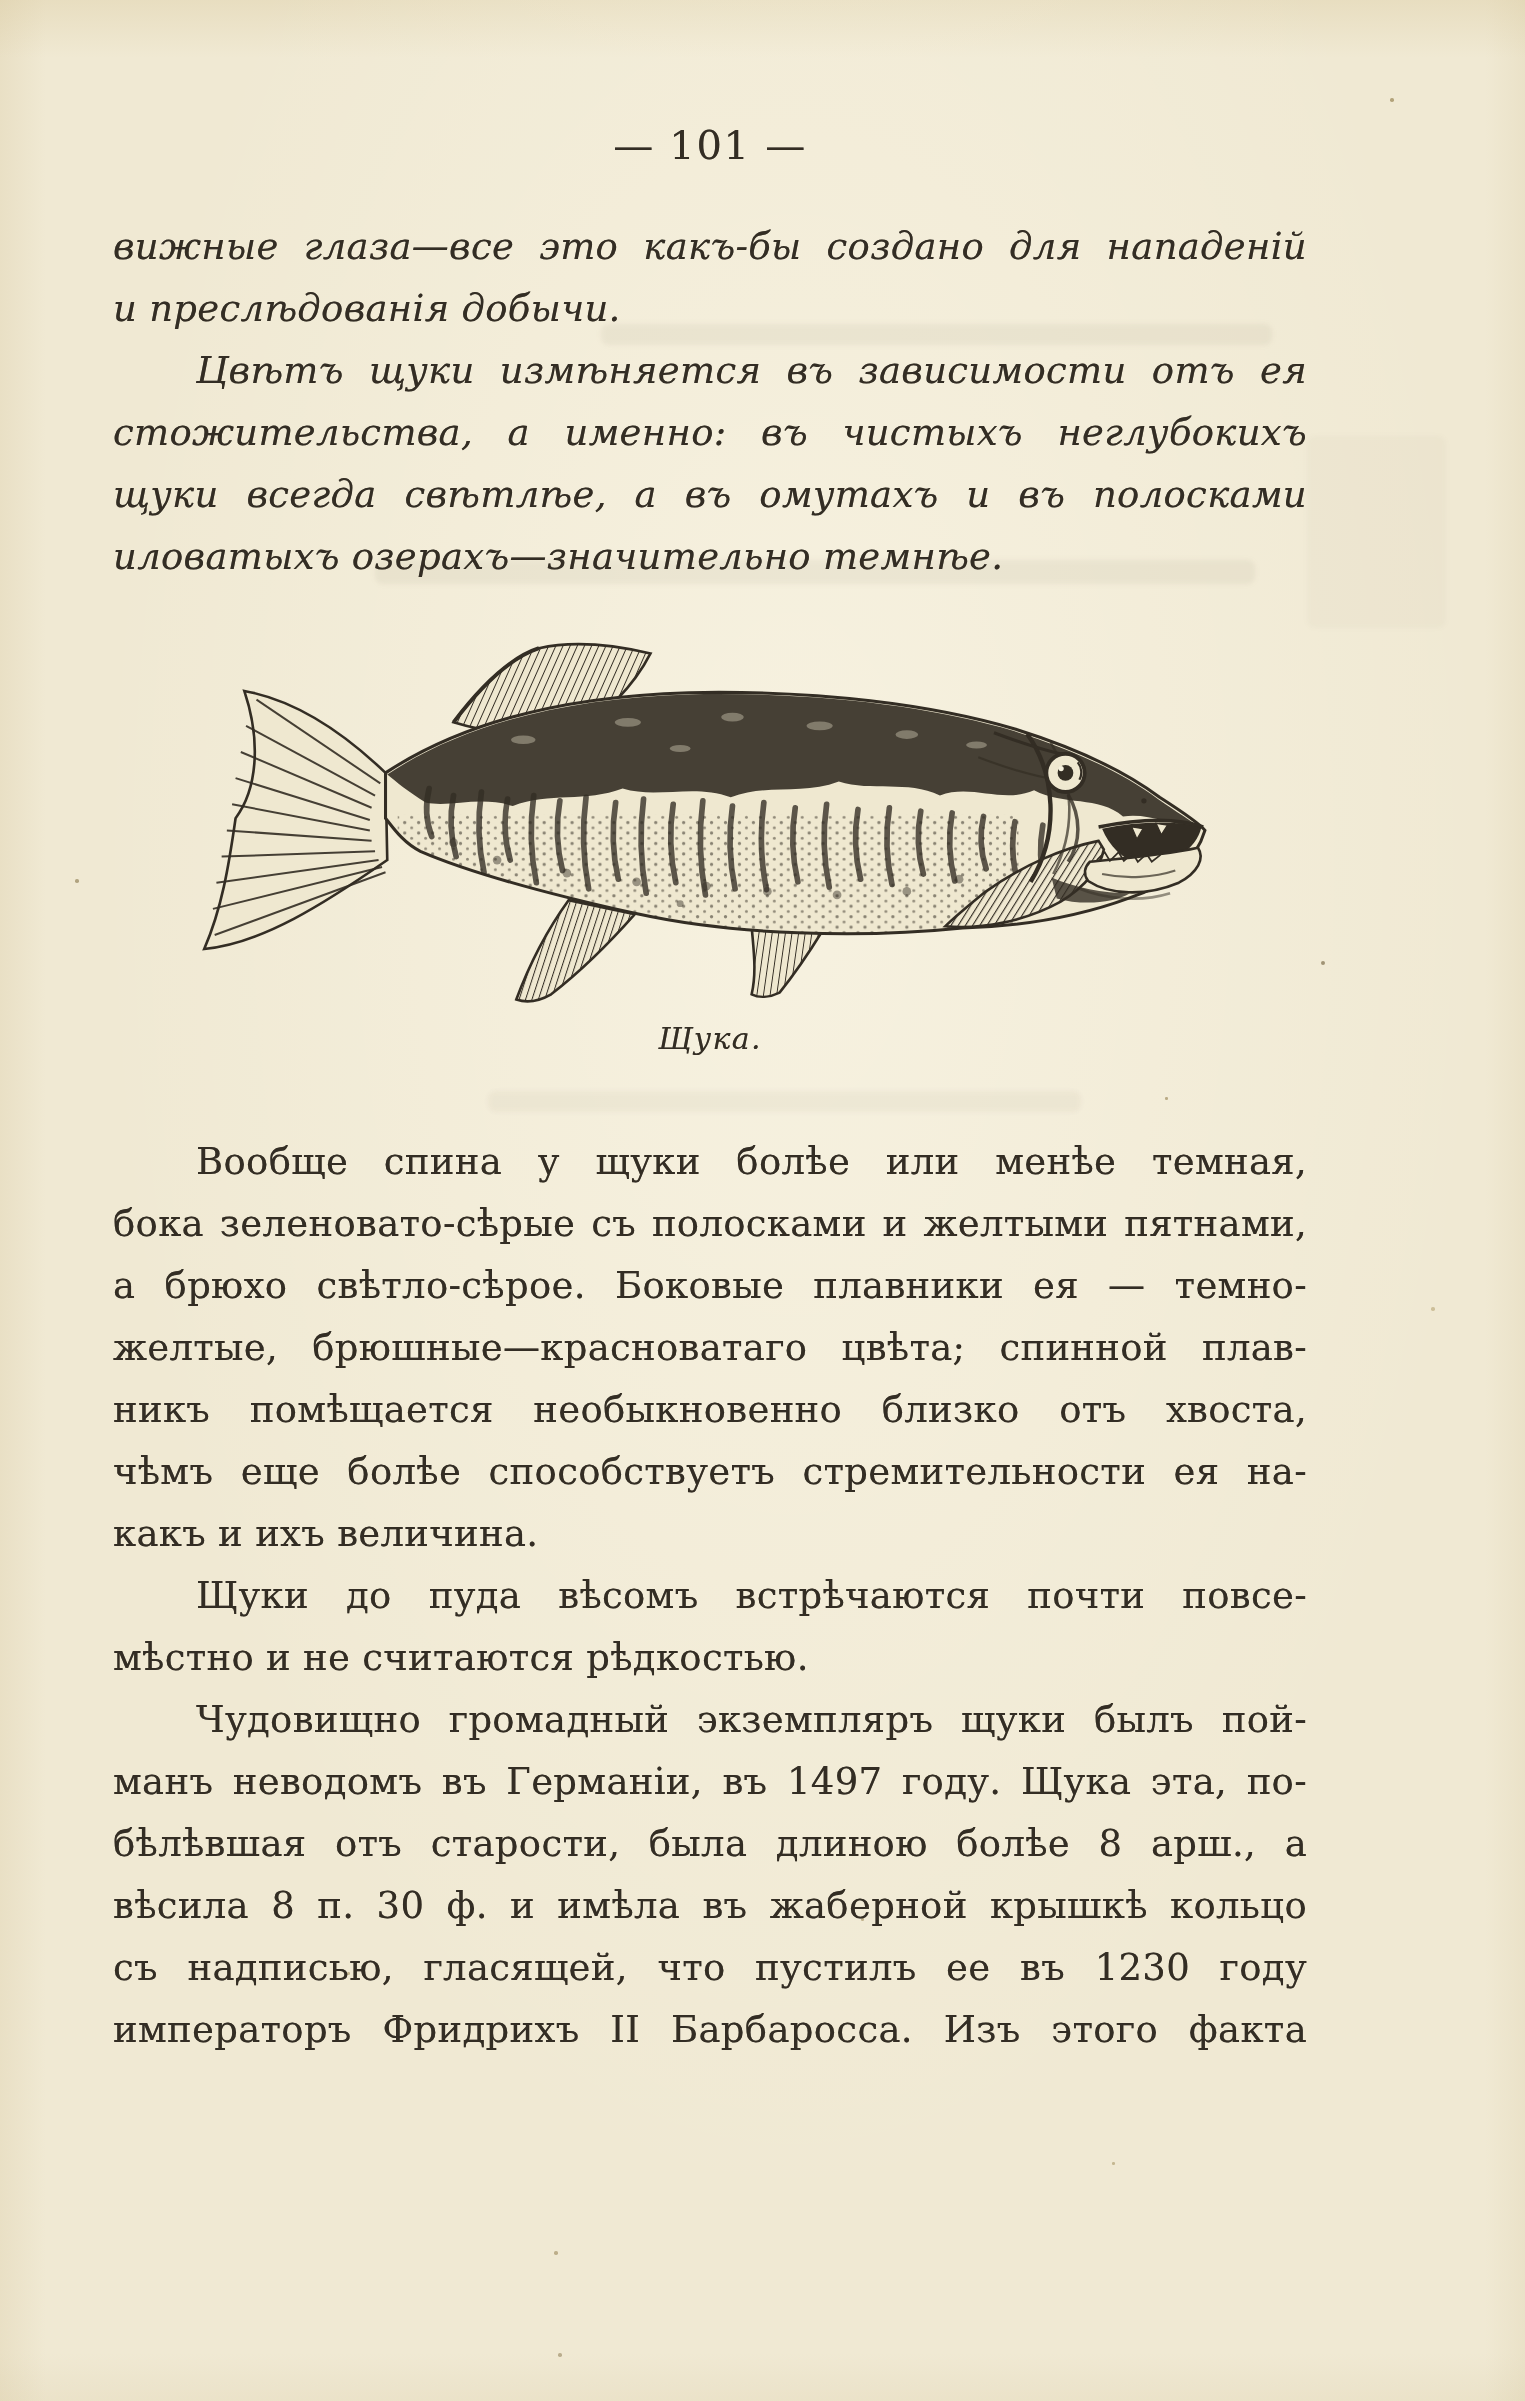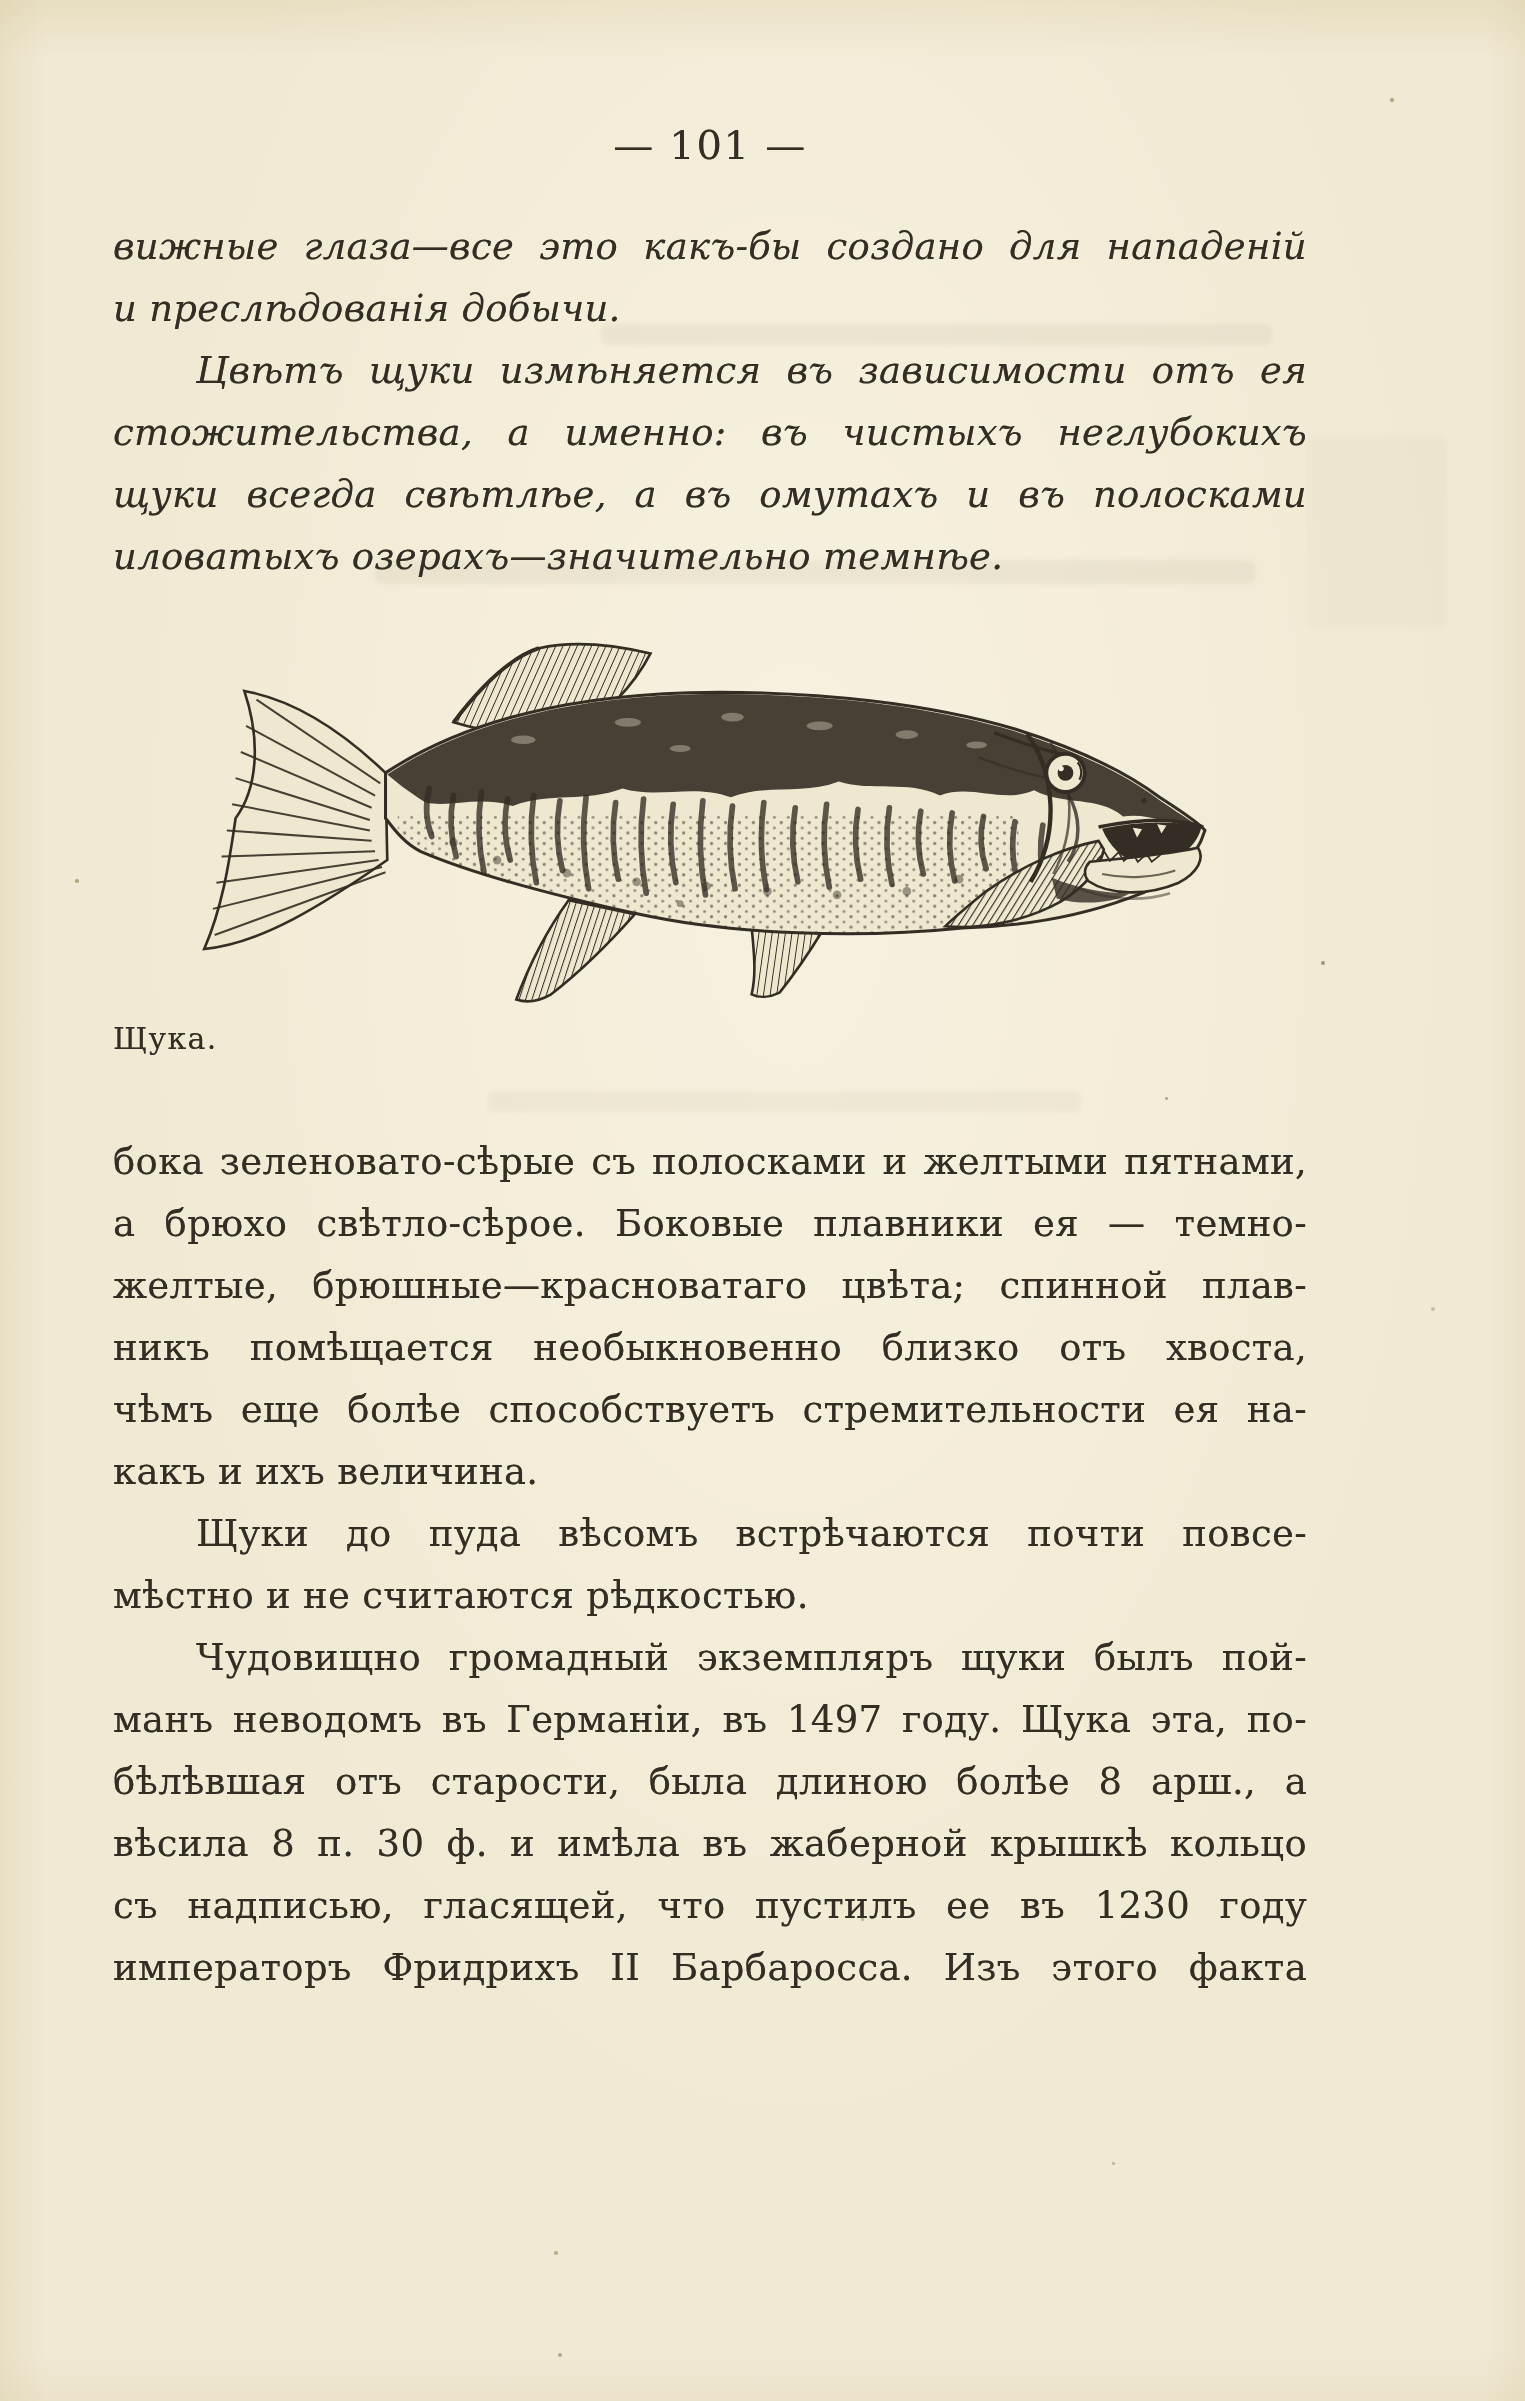--- a/index.html
+++ b/index.html
@@ -29,22 +29,23 @@
     height:62px;line-height:62px;font-size:37px;
     letter-spacing:0.3px;overflow:hidden;white-space:nowrap;
     text-shadow:0 0 0.5px rgba(40,35,25,.55);
   }
   .jl{white-space:normal;text-align:justify;text-align-last:justify;text-justify:inter-word;}
   .ind{padding-left:83px;}
   .pe{text-align:left;}
   .figure{position:absolute;left:192px;top:642px;width:1033px;height:362px;}
   .caption{
     position:absolute;top:1018px;left:113px;width:1194px;height:42px;
-    font-size:30px;line-height:42px;letter-spacing:1.3px;
+    text-align:center;font-size:30px;line-height:42px;letter-spacing:1.3px;
     text-shadow:0 0 0.4px rgba(40,35,25,.5);
+    font-style:italic;
   }
   .ghost{position:absolute;background:rgba(125,110,80,.075);filter:blur(2.6px);border-radius:7.8px;}
   .speck{position:absolute;border-radius:50%;}
 </style>
 </head>
 <body>
 
 <div class="page">
 
   <div class="ghost" style="left:601px;top:324px;width:671px;height:21px;"></div>
@@ -217,20 +218,21 @@
           <path d="M1016,282 C1050,296 1090,298 1122,288" fill="none" stroke="#332d24" stroke-width="3" opacity=".5"></path>
         </g>
         <circle cx="1092" cy="182" r="3" fill="#332d24"></circle>
       </g>
     </svg>
   </div>
 
   <div class="caption">Щука.</div>
 
   <div class="tblock b2">
+    <div class="ln jl ind">Вообще спина у щуки болѣе или менѣе темная,</div>
     <div class="ln jl">бока зеленовато-сѣрые съ полосками и желтыми пятнами,</div>
     <div class="ln jl">а брюхо свѣтло-сѣрое. Боковые плавники ея — темно-</div>
     <div class="ln jl">желтые, брюшные—красноватаго цвѣта; спинной плав-</div>
     <div class="ln jl">никъ помѣщается необыкновенно близко отъ хвоста,</div>
     <div class="ln jl">чѣмъ еще болѣе способствуетъ стремительности ея на-</div>
     <div class="ln pe">какъ и ихъ величина.</div>
     <div class="ln jl ind">Щуки до пуда вѣсомъ встрѣчаются почти повсе-</div>
     <div class="ln pe">мѣстно и не считаются рѣдкостью.</div>
     <div class="ln jl ind">Чудовищно громадный экземпляръ щуки былъ пой-</div>
     <div class="ln jl">манъ неводомъ въ Германіи, въ 1497 году. Щука эта, по-</div>

